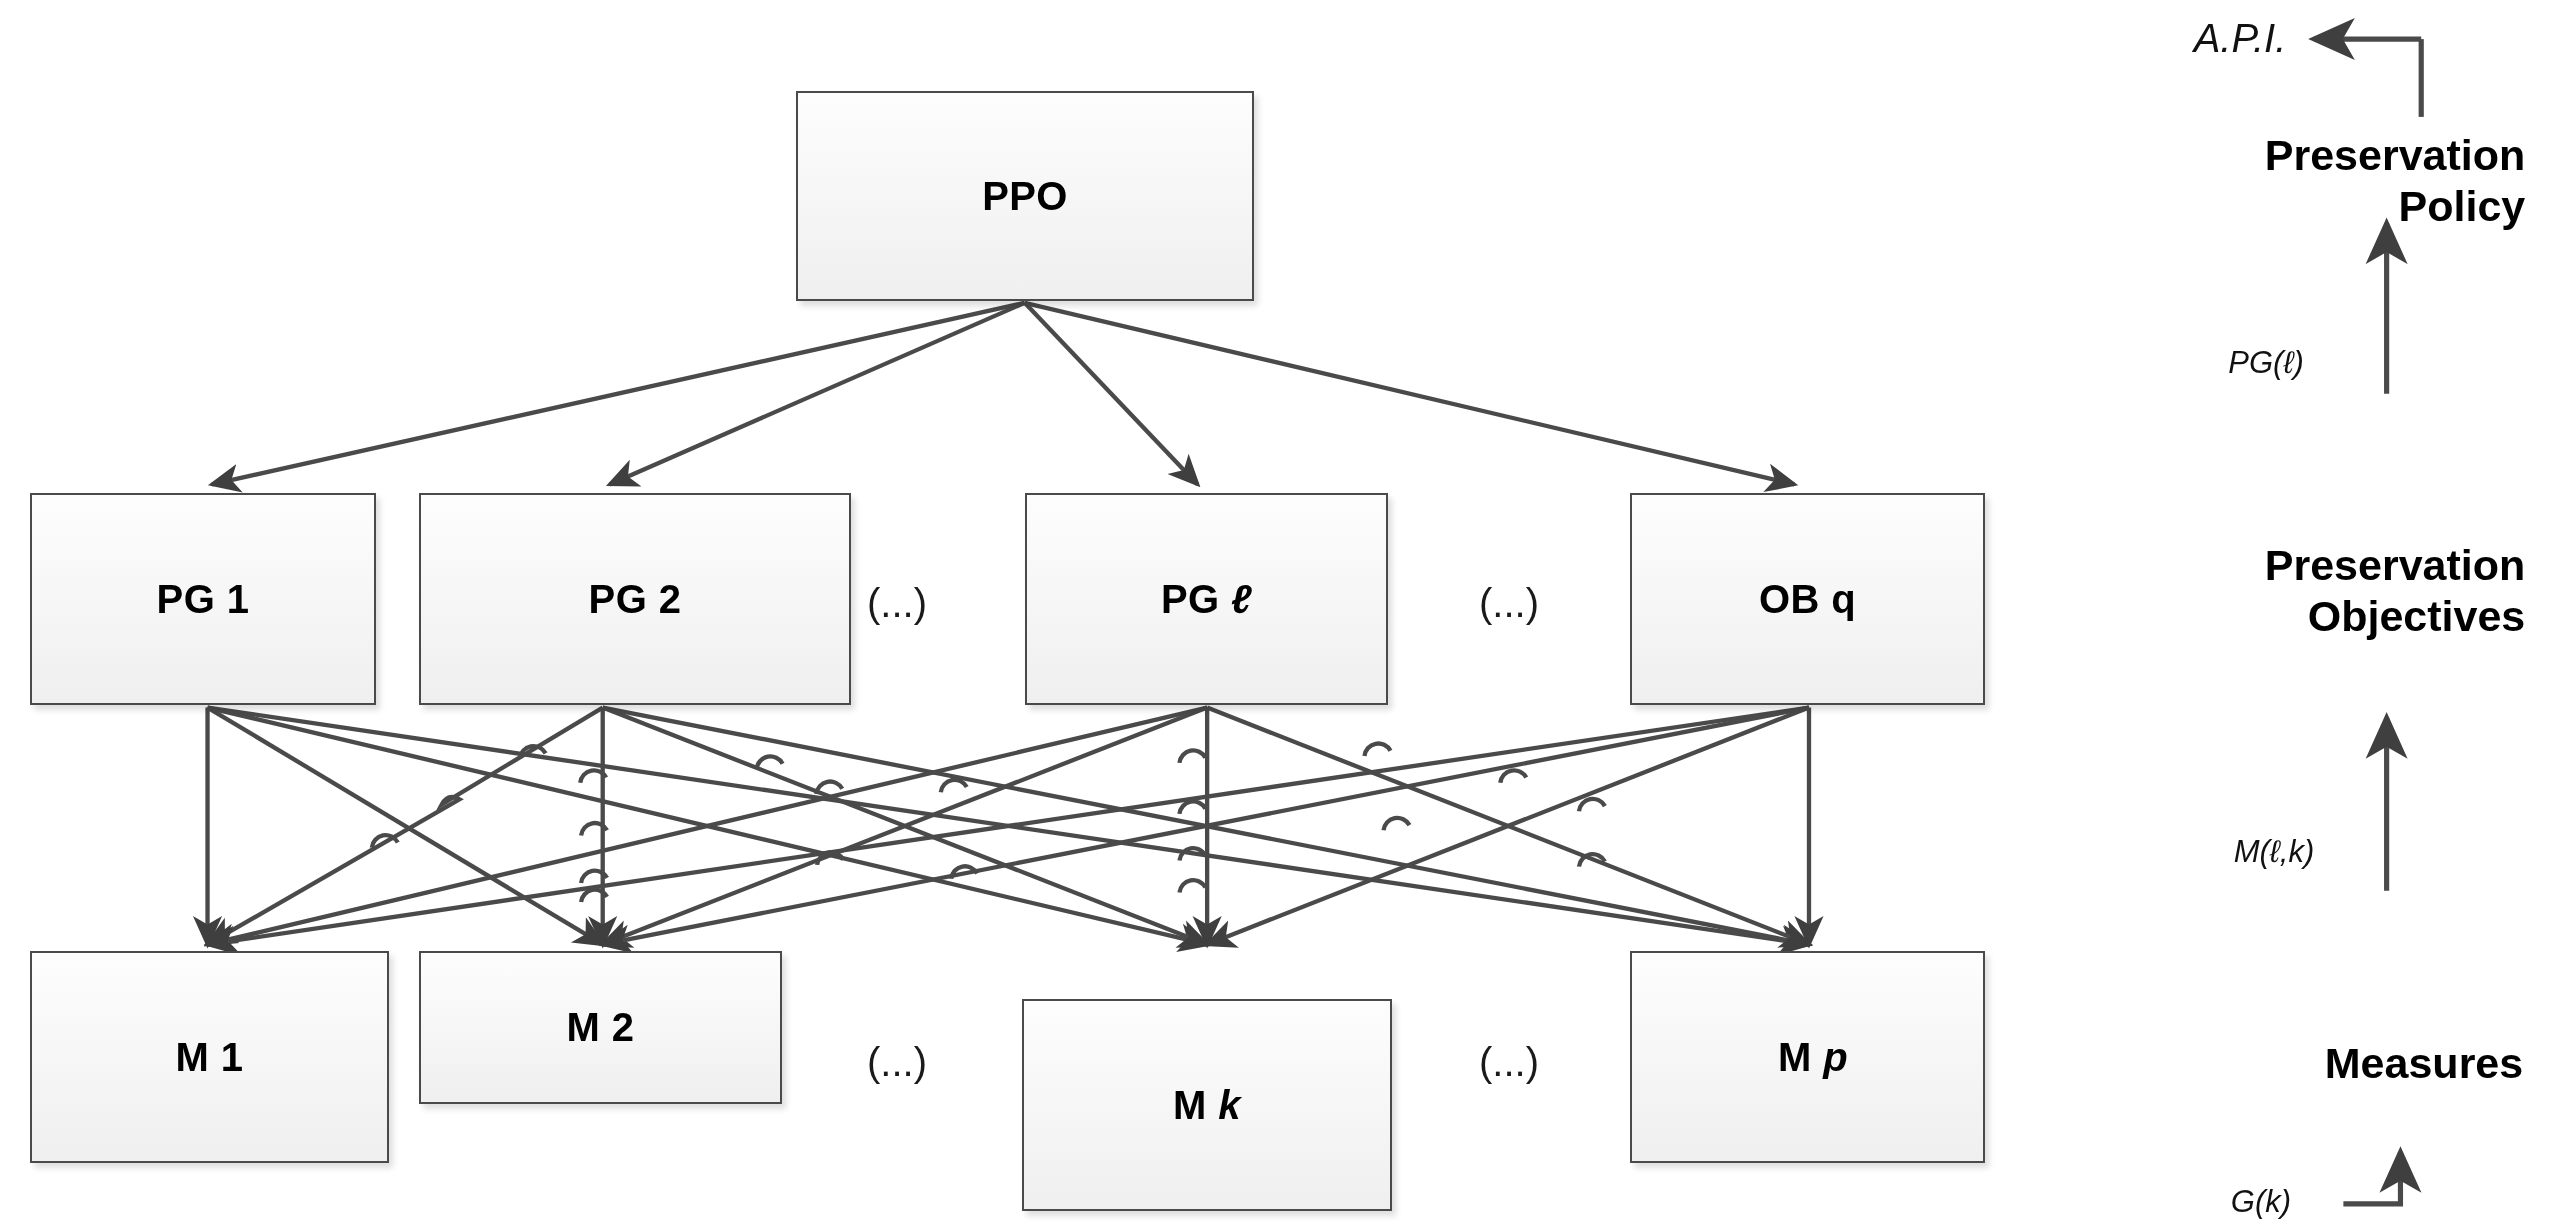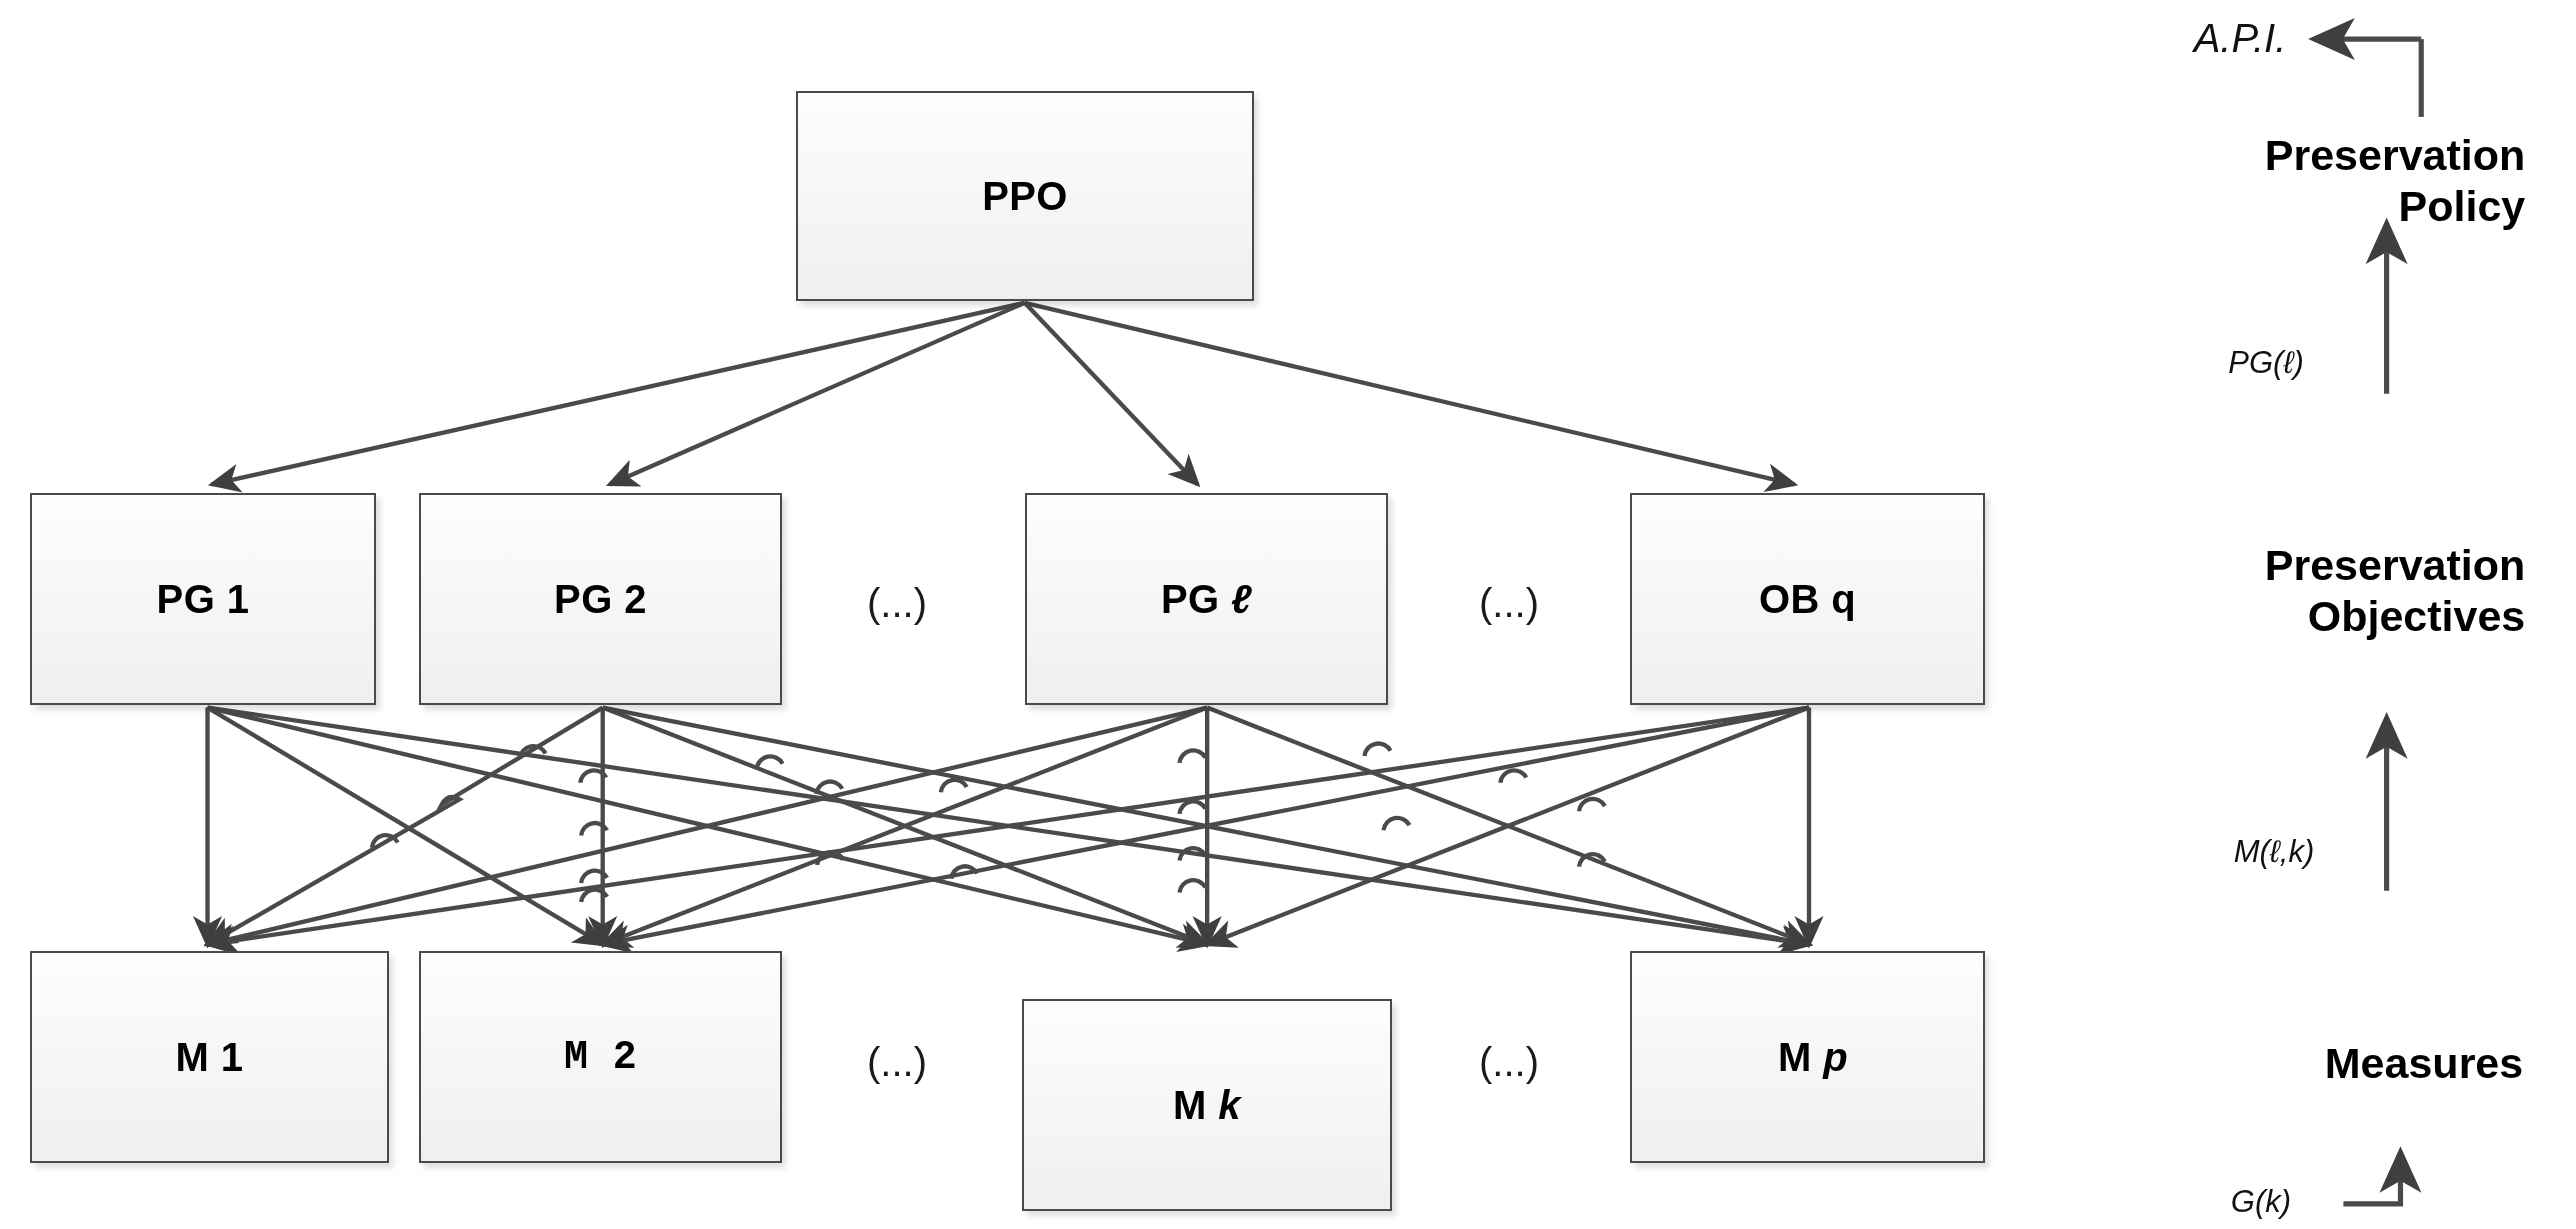--- a/index.html
+++ b/index.html
@@ -153,21 +153,21 @@
   <div class="node" style="left:796px; top:91px; width:458px; height:210px;text-align:center;">
     <span class="node-label">PPO</span>
   </div>
 
   <div class="node" style="left:30px; top:493px; width:346px; height:212px;">
     <span class="node-label">
       <span>PG</span>&nbsp;<span>1</span>
     </span>
   </div>
 
-  <div class="node" style="left:419px; top:493px; width:363px; height:212px;">
+  <div class="node" style="left:419px; top:493px; width:432px; height:212px;">
     <span class="node-label">
       <span>PG</span>&nbsp;<span>2</span>
     </span>
   </div>
 
   <div class="node" style="left:1025px; top:493px; width:363px; height:212px;">
     <span class="node-label">
       <span>PG</span>&nbsp;<span class="ital">ℓ</span>
     </span>
   </div>
@@ -180,21 +180,21 @@
 
   <div class="ellipsis" style="left:897px; top:603px;">(...)</div>
   <div class="ellipsis" style="left:1509px; top:603px;">(...)</div>
 
   <div class="node" style="left:30px; top:951px; width:359px; height:212px;">
     <span class="node-label">
       <span>M</span>&nbsp;<span>1</span>
     </span>
   </div>
 
-  <div class="node" style="left:419px; top:951px; width:363px; height:212px;font-family:Liberation Mono, monospace;">
+  <div class="node" style="left:419px; top:951px; width:363px; height:153px;">
     <span class="node-label">
       <span>M</span>&nbsp;<span>2</span>
     </span>
   </div>
 
   <div class="node" style="left:1022px; top:951px; width:370px; height:212px;margin-top:48px;">
     <span class="node-label">
       <span>M</span>&nbsp;<span class="ital">k</span>
     </span>
   </div>

